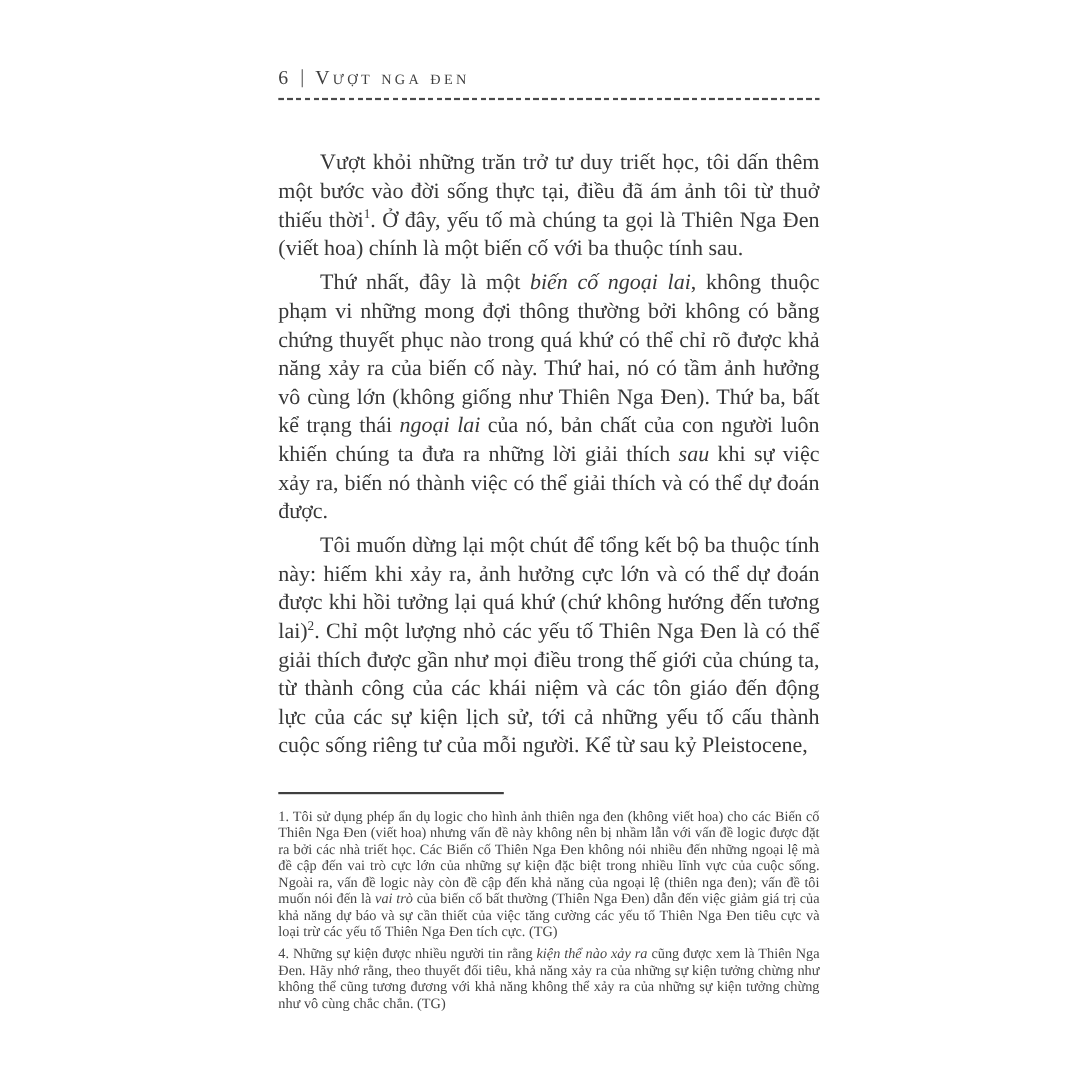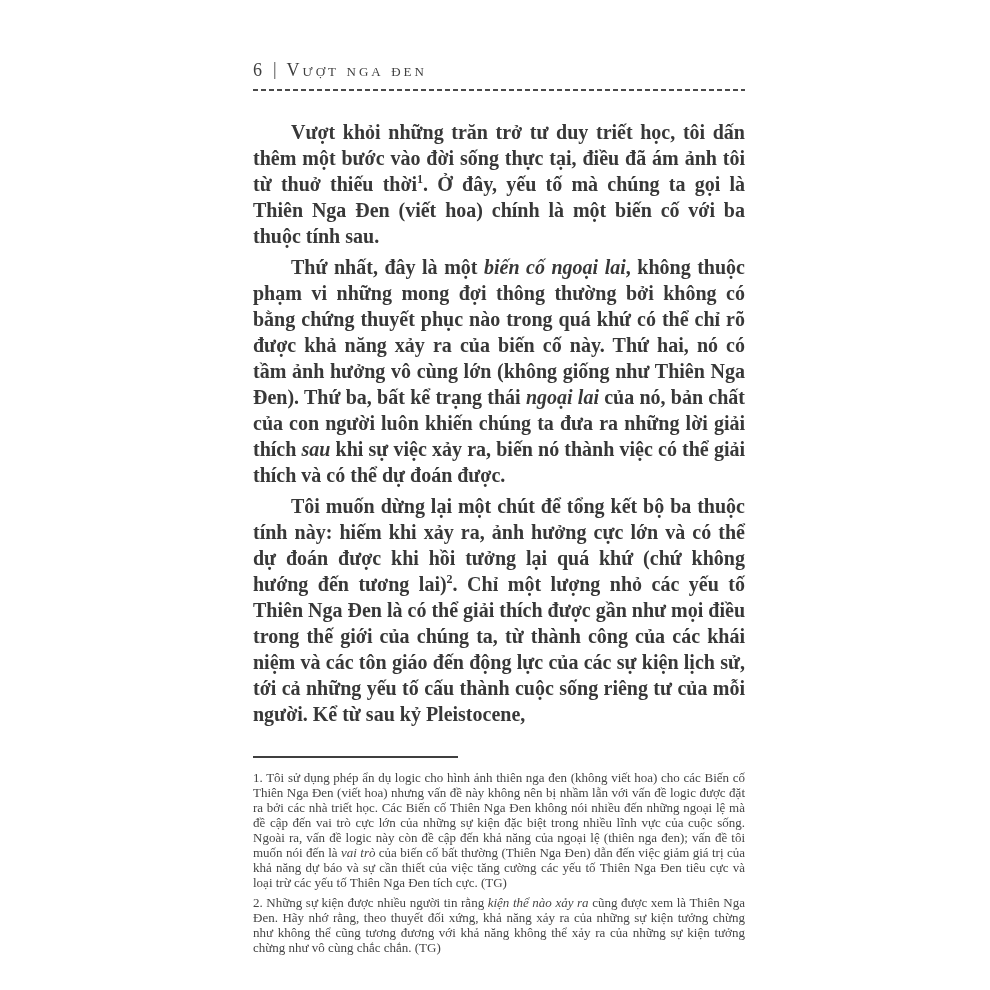--- a/index.html
+++ b/index.html
@@ -39,22 +39,21 @@
   .running-head .title {
     font-variant: small-caps;
     letter-spacing: 3px;
   }
   .head-rule {
     margin-top: 8px;
     height: 2px;
     background: repeating-linear-gradient(90deg, #4a4a4a 0px, #4a4a4a 5px, transparent 5px, transparent 8px);
   }
   .body-text {
-    margin-top: 28px;
-    font-weight: bold;
+    margin-top: 44px;
   }
   .body-text p {
     margin: 0 0 5px 0;
     font-size: 20px;
     line-height: 26px;
     text-align: justify;
     text-indent: 38px;
     color: #383838;
   }
   .fn-rule {
@@ -96,16 +95,16 @@
   <div class="body-text">
     <p><span>Vượt khỏi những trăn trở tư duy triết học, tôi dấn thêm một bước vào đời sống thực tại, điều đã ám ảnh tôi từ thuở thiếu thời</span><span class="sup">1</span><span>. Ở đây, yếu tố mà chúng ta gọi là Thiên Nga Đen (viết hoa) chính là một biến cố với ba thuộc tính sau.</span></p>
     <p><span>Thứ nhất, đây là một </span><span class="italic">biến cố ngoại lai</span><span>, không thuộc phạm vi những mong đợi thông thường bởi không có bằng chứng thuyết phục nào trong quá khứ có thể chỉ rõ được khả năng xảy ra của biến cố này. Thứ hai, nó có tầm ảnh hưởng vô cùng lớn (không giống như Thiên Nga Đen). Thứ ba, bất kể trạng thái </span><span class="italic">ngoại lai</span><span> của nó, bản chất của con người luôn khiến chúng ta đưa ra những lời giải thích </span><span class="italic">sau</span><span> khi sự việc xảy ra, biến nó thành việc có thể giải thích và có thể dự đoán được.</span></p>
     <p><span>Tôi muốn dừng lại một chút để tổng kết bộ ba thuộc tính này: hiếm khi xảy ra, ảnh hưởng cực lớn và có thể dự đoán được khi hồi tưởng lại quá khứ (chứ không hướng đến tương lai)</span><span class="sup">2</span><span>. Chỉ một lượng nhỏ các yếu tố Thiên Nga Đen là có thể giải thích được gần như mọi điều trong thế giới của chúng ta, từ thành công của các khái niệm và các tôn giáo đến động lực của các sự kiện lịch sử, tới cả những yếu tố cấu thành cuộc sống riêng tư của mỗi người. Kể từ sau kỷ Pleistocene,</span></p>
   </div>
 
   <div class="fn-rule"></div>
 
   <div class="footnotes">
     <p><span>1. Tôi sử dụng phép ẩn dụ logic cho hình ảnh thiên nga đen (không viết hoa) cho các Biến cố Thiên Nga Đen (viết hoa) nhưng vấn đề này không nên bị nhầm lẫn với vấn đề logic được đặt ra bởi các nhà triết học. Các Biến cố Thiên Nga Đen không nói nhiều đến những ngoại lệ mà đề cập đến vai trò cực lớn của những sự kiện đặc biệt trong nhiều lĩnh vực của cuộc sống. Ngoài ra, vấn đề logic này còn đề cập đến khả năng của ngoại lệ (thiên nga đen); vấn đề tôi muốn nói đến là </span><span class="italic">vai trò</span><span> của biến cố bất thường (Thiên Nga Đen) dẫn đến việc giảm giá trị của khả năng dự báo và sự cần thiết của việc tăng cường các yếu tố Thiên Nga Đen tiêu cực và loại trừ các yếu tố Thiên Nga Đen tích cực. (TG)</span></p>
-    <p><span>2. Những sự kiện được nhiều người tin rằng </span><span class="italic">kiện thể nào xảy ra</span><span> cũng được xem là Thiên Nga Đen. Hãy nhớ rằng, theo thuyết đối xứng, khả năng xảy ra của những sự kiện tưởng chừng như không thể cũng tương đương với khả năng không thể xảy ra của những sự kiện tưởng chừng như vô cùng chắc chắn. (TG)</span></p>
+    <p><span>4. Những sự kiện được nhiều người tin rằng </span><span class="italic">kiện thể nào xảy ra</span><span> cũng được xem là Thiên Nga Đen. Hãy nhớ rằng, theo thuyết đối tiêu, khả năng xảy ra của những sự kiện tưởng chừng như không thể cũng tương đương với khả năng không thể xảy ra của những sự kiện tưởng chừng như vô cùng chắc chắn. (TG)</span></p>
   </div>
 
 </div>
 
 </body></html>

